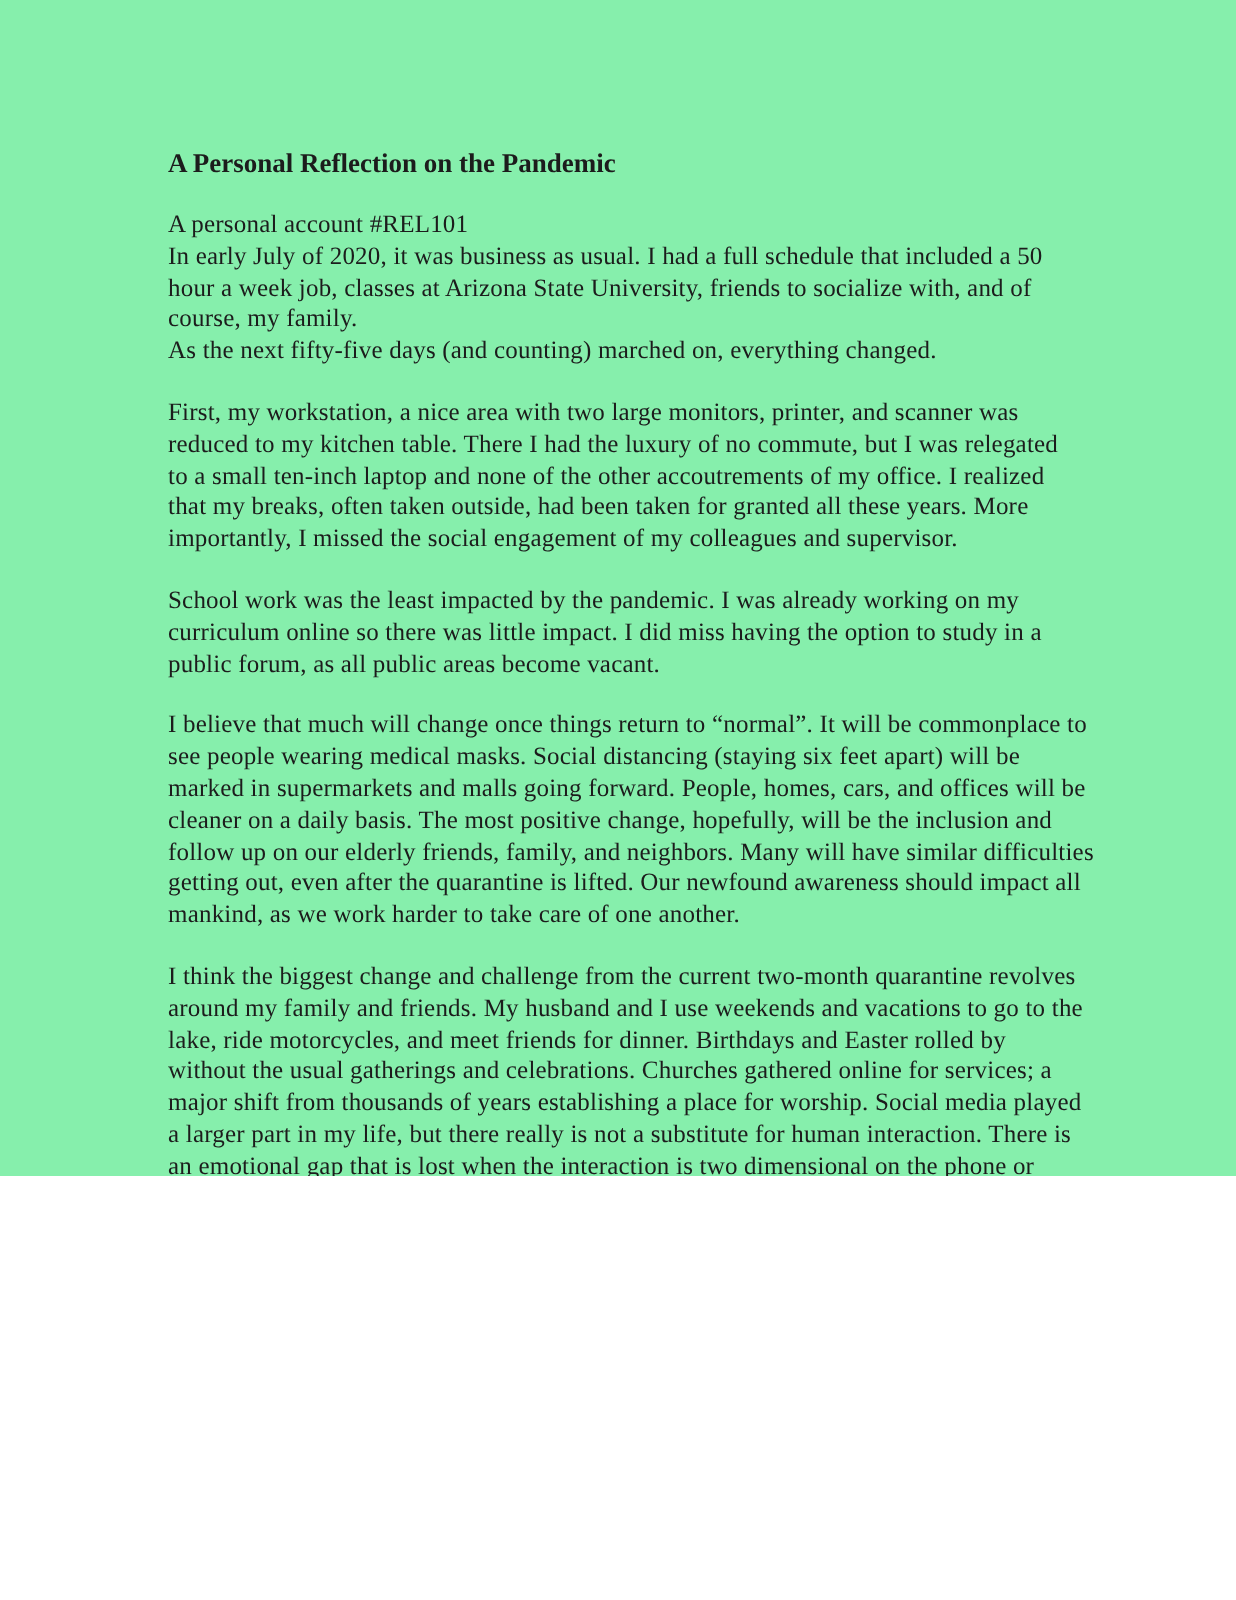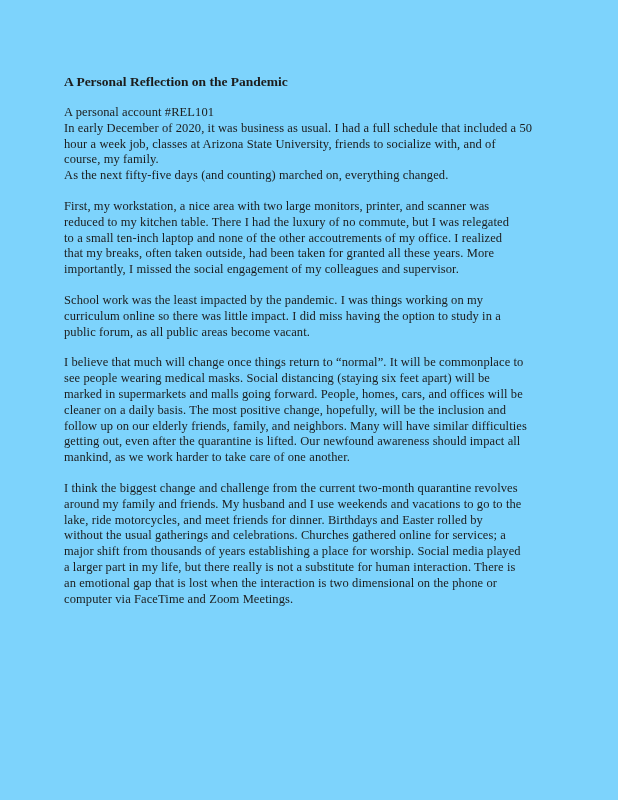--- a/index.html
+++ b/index.html
@@ -3,24 +3,24 @@
 <meta charset="utf-8">
 <style>
   html, body {
     margin: 0;
     padding: 0;
     background: #ffffff;
   }
   .page {
     position: relative;
     width: 618px;
-    height: 800px;
-    background: #7dd3fc;
+    height: 588px;
+    background: #86efac;
     box-sizing: border-box;
-    padding: 74px 70px 0 64px;
+    padding: 74px 70px 0 84px;
     overflow: hidden;
   }
   .doc-title {
     font-family: "Liberation Serif", "DejaVu Serif", serif;
     font-size: 13.5px;
     font-weight: 700;
     color: #1c1c1c;
     line-height: 16px;
     margin: 0 0 15px 0;
     white-space: pre;
@@ -36,32 +36,32 @@
     letter-spacing: 0.1px;
   }
 </style>
 </head>
 <body>
 
 <div class="page">
   <h1 class="doc-title">A Personal Reflection on the Pandemic</h1>
 
   <p class="para">A personal account #REL101
-In early December of 2020, it was business as usual. I had a full schedule that included a 50
+In early July of 2020, it was business as usual. I had a full schedule that included a 50
 hour a week job, classes at Arizona State University, friends to socialize with, and of
 course, my family.
 As the next fifty-five days (and counting) marched on, everything changed.</p>
 
   <p class="para">First, my workstation, a nice area with two large monitors, printer, and scanner was
 reduced to my kitchen table. There I had the luxury of no commute, but I was relegated
 to a small ten-inch laptop and none of the other accoutrements of my office. I realized
 that my breaks, often taken outside, had been taken for granted all these years. More
 importantly, I missed the social engagement of my colleagues and supervisor.</p>
 
-  <p class="para">School work was the least impacted by the pandemic. I was things working on my
+  <p class="para">School work was the least impacted by the pandemic. I was already working on my
 curriculum online so there was little impact. I did miss having the option to study in a
 public forum, as all public areas become vacant.</p>
 
   <p class="para">I believe that much will change once things return to “normal”. It will be commonplace to
 see people wearing medical masks. Social distancing (staying six feet apart) will be
 marked in supermarkets and malls going forward. People, homes, cars, and offices will be
 cleaner on a daily basis. The most positive change, hopefully, will be the inclusion and
 follow up on our elderly friends, family, and neighbors. Many will have similar difficulties
 getting out, even after the quarantine is lifted. Our newfound awareness should impact all
 mankind, as we work harder to take care of one another.</p>

